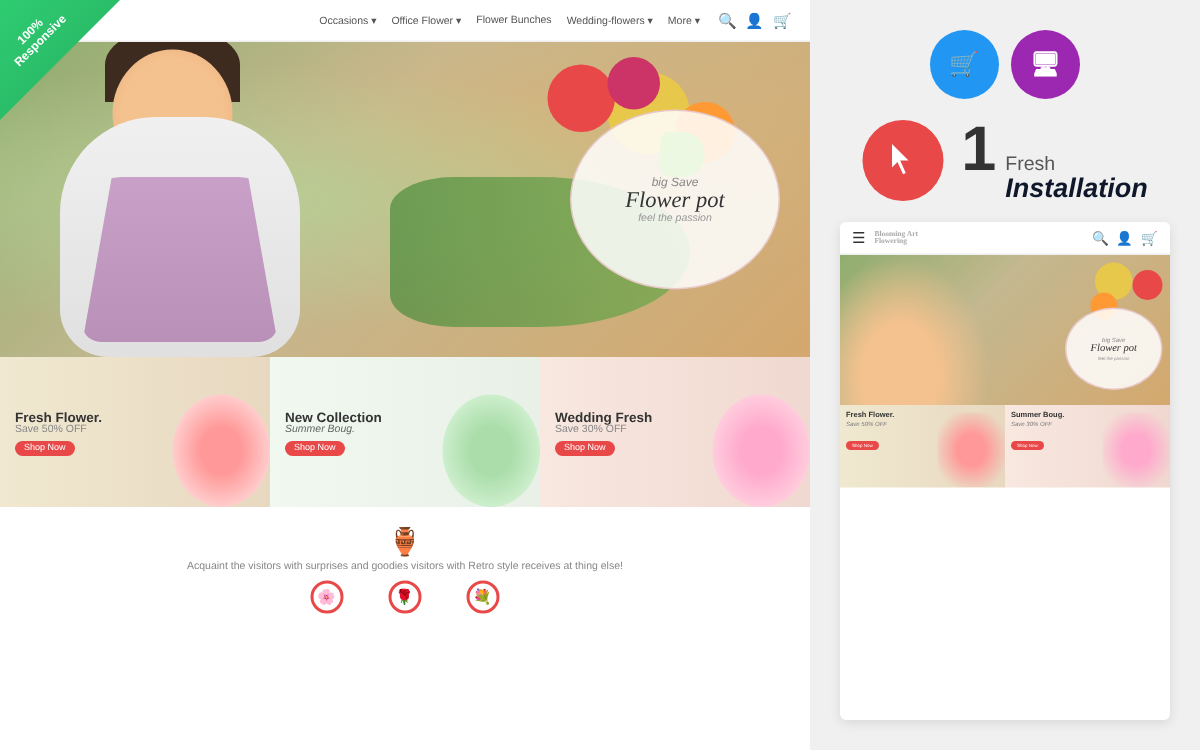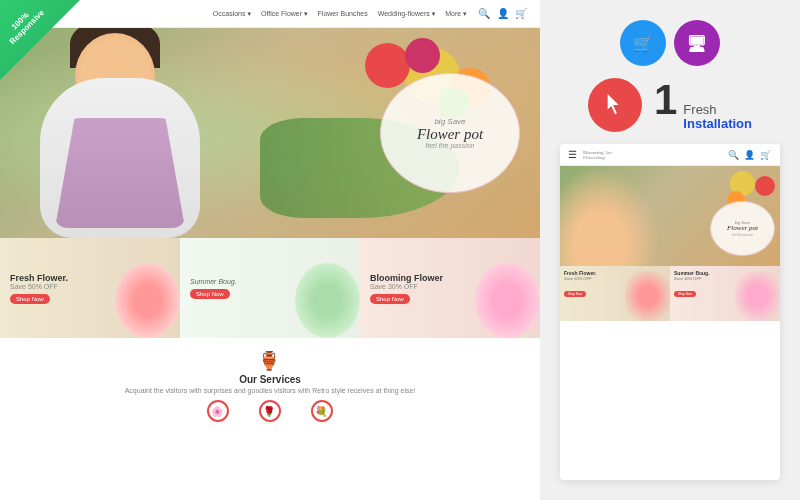--- a/index.html
+++ b/index.html
@@ -398,23 +398,24 @@
     .click-label {
       display: flex;
       flex-direction: column;
       line-height: 1.1;
     }
     .click-label .click-word {
       font-size: 13px;
       color: #555;
     }
     .click-label .installation-word {
-      font-size: 13px;
+      font-size: 18px;
       font-weight: bold;
-      color: #1d4ed8;
+      color: #0f172a;
+      font-style: italic;
     }
 
     
     .mobile-preview {
       width: 220px;
       background: #fff;
       border-radius: 4px;
       overflow: hidden;
       box-shadow: 0 2px 8px rgba(0,0,0,0.1);
       flex: 1;
@@ -596,43 +597,43 @@
         <div class="card-tag">Save 50% OFF</div>
         <div class="card-btn">Shop Now</div>
       </div>
       <div class="card-flower-img">
         <div class="card-flower-blob"></div>
       </div>
     </div>
     <div class="product-card">
       <div class="card-bg card-bg-2"></div>
       <div class="card-content">
+        <div class="card-title">New Collection</div>
         <div class="card-subtitle">Summer Boug.</div>
         <div class="card-btn">Shop Now</div>
       </div>
       <div class="card-flower-img">
         <div class="card-flower-blob" style="background: radial-gradient(ellipse, #aaddaa 30%, #cceecc 70%, transparent 90%);"></div>
       </div>
     </div>
     <div class="product-card">
       <div class="card-bg card-bg-3"></div>
       <div class="card-content">
-        <div class="card-title">Blooming Flower</div>
+        <div class="card-title">Wedding Fresh</div>
         <div class="card-tag">Save 30% OFF</div>
         <div class="card-btn">Shop Now</div>
       </div>
       <div class="card-flower-img">
         <div class="card-flower-blob" style="background: radial-gradient(ellipse, #ffaacc 30%, #ffccdd 70%, transparent 90%);"></div>
       </div>
     </div>
   </div>
 
   <div class="services-section">
     <div class="services-icon">🏺</div>
-    <div class="services-title">Our Services</div>
     <div class="services-desc">Acquaint the visitors with surprises and goodies visitors with Retro style receives at thing else!</div>
     <div class="services-icons-row">
       <div class="svc-icon-item">
         <div class="svc-icon-circle">🌸</div>
       </div>
       <div class="svc-icon-item">
         <div class="svc-icon-circle">🌹</div>
       </div>
       <div class="svc-icon-item">
         <div class="svc-icon-circle">💐</div>

